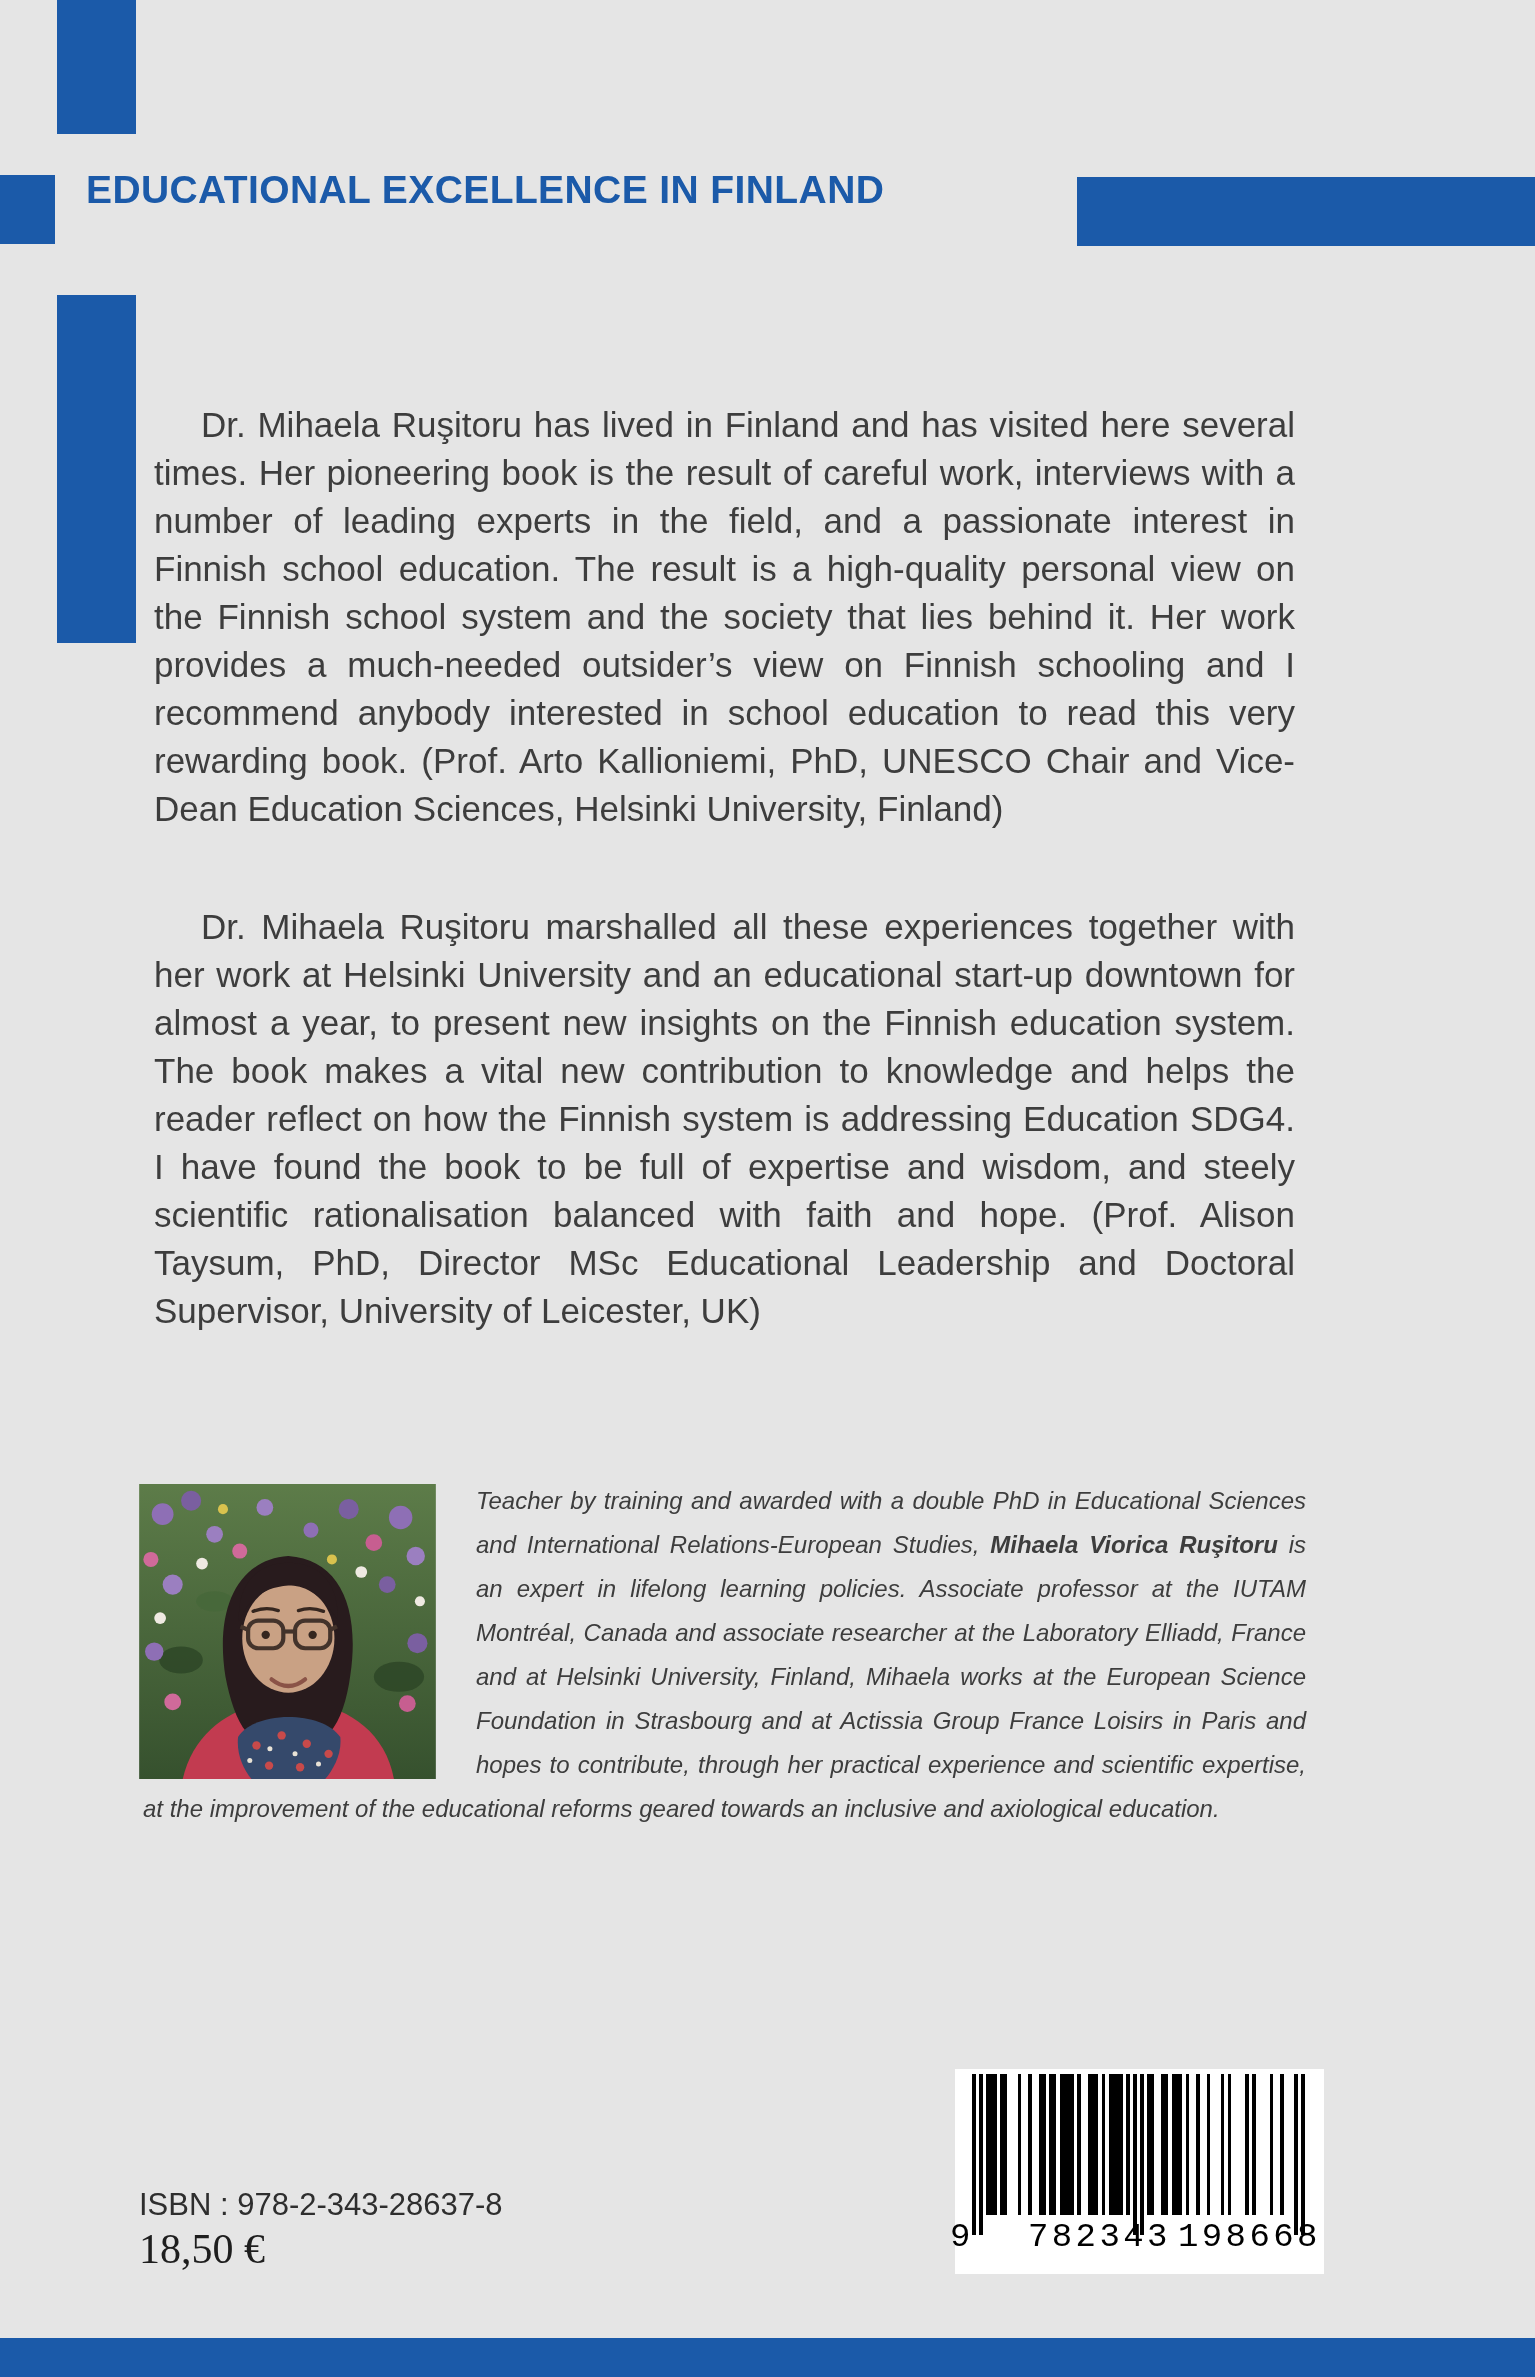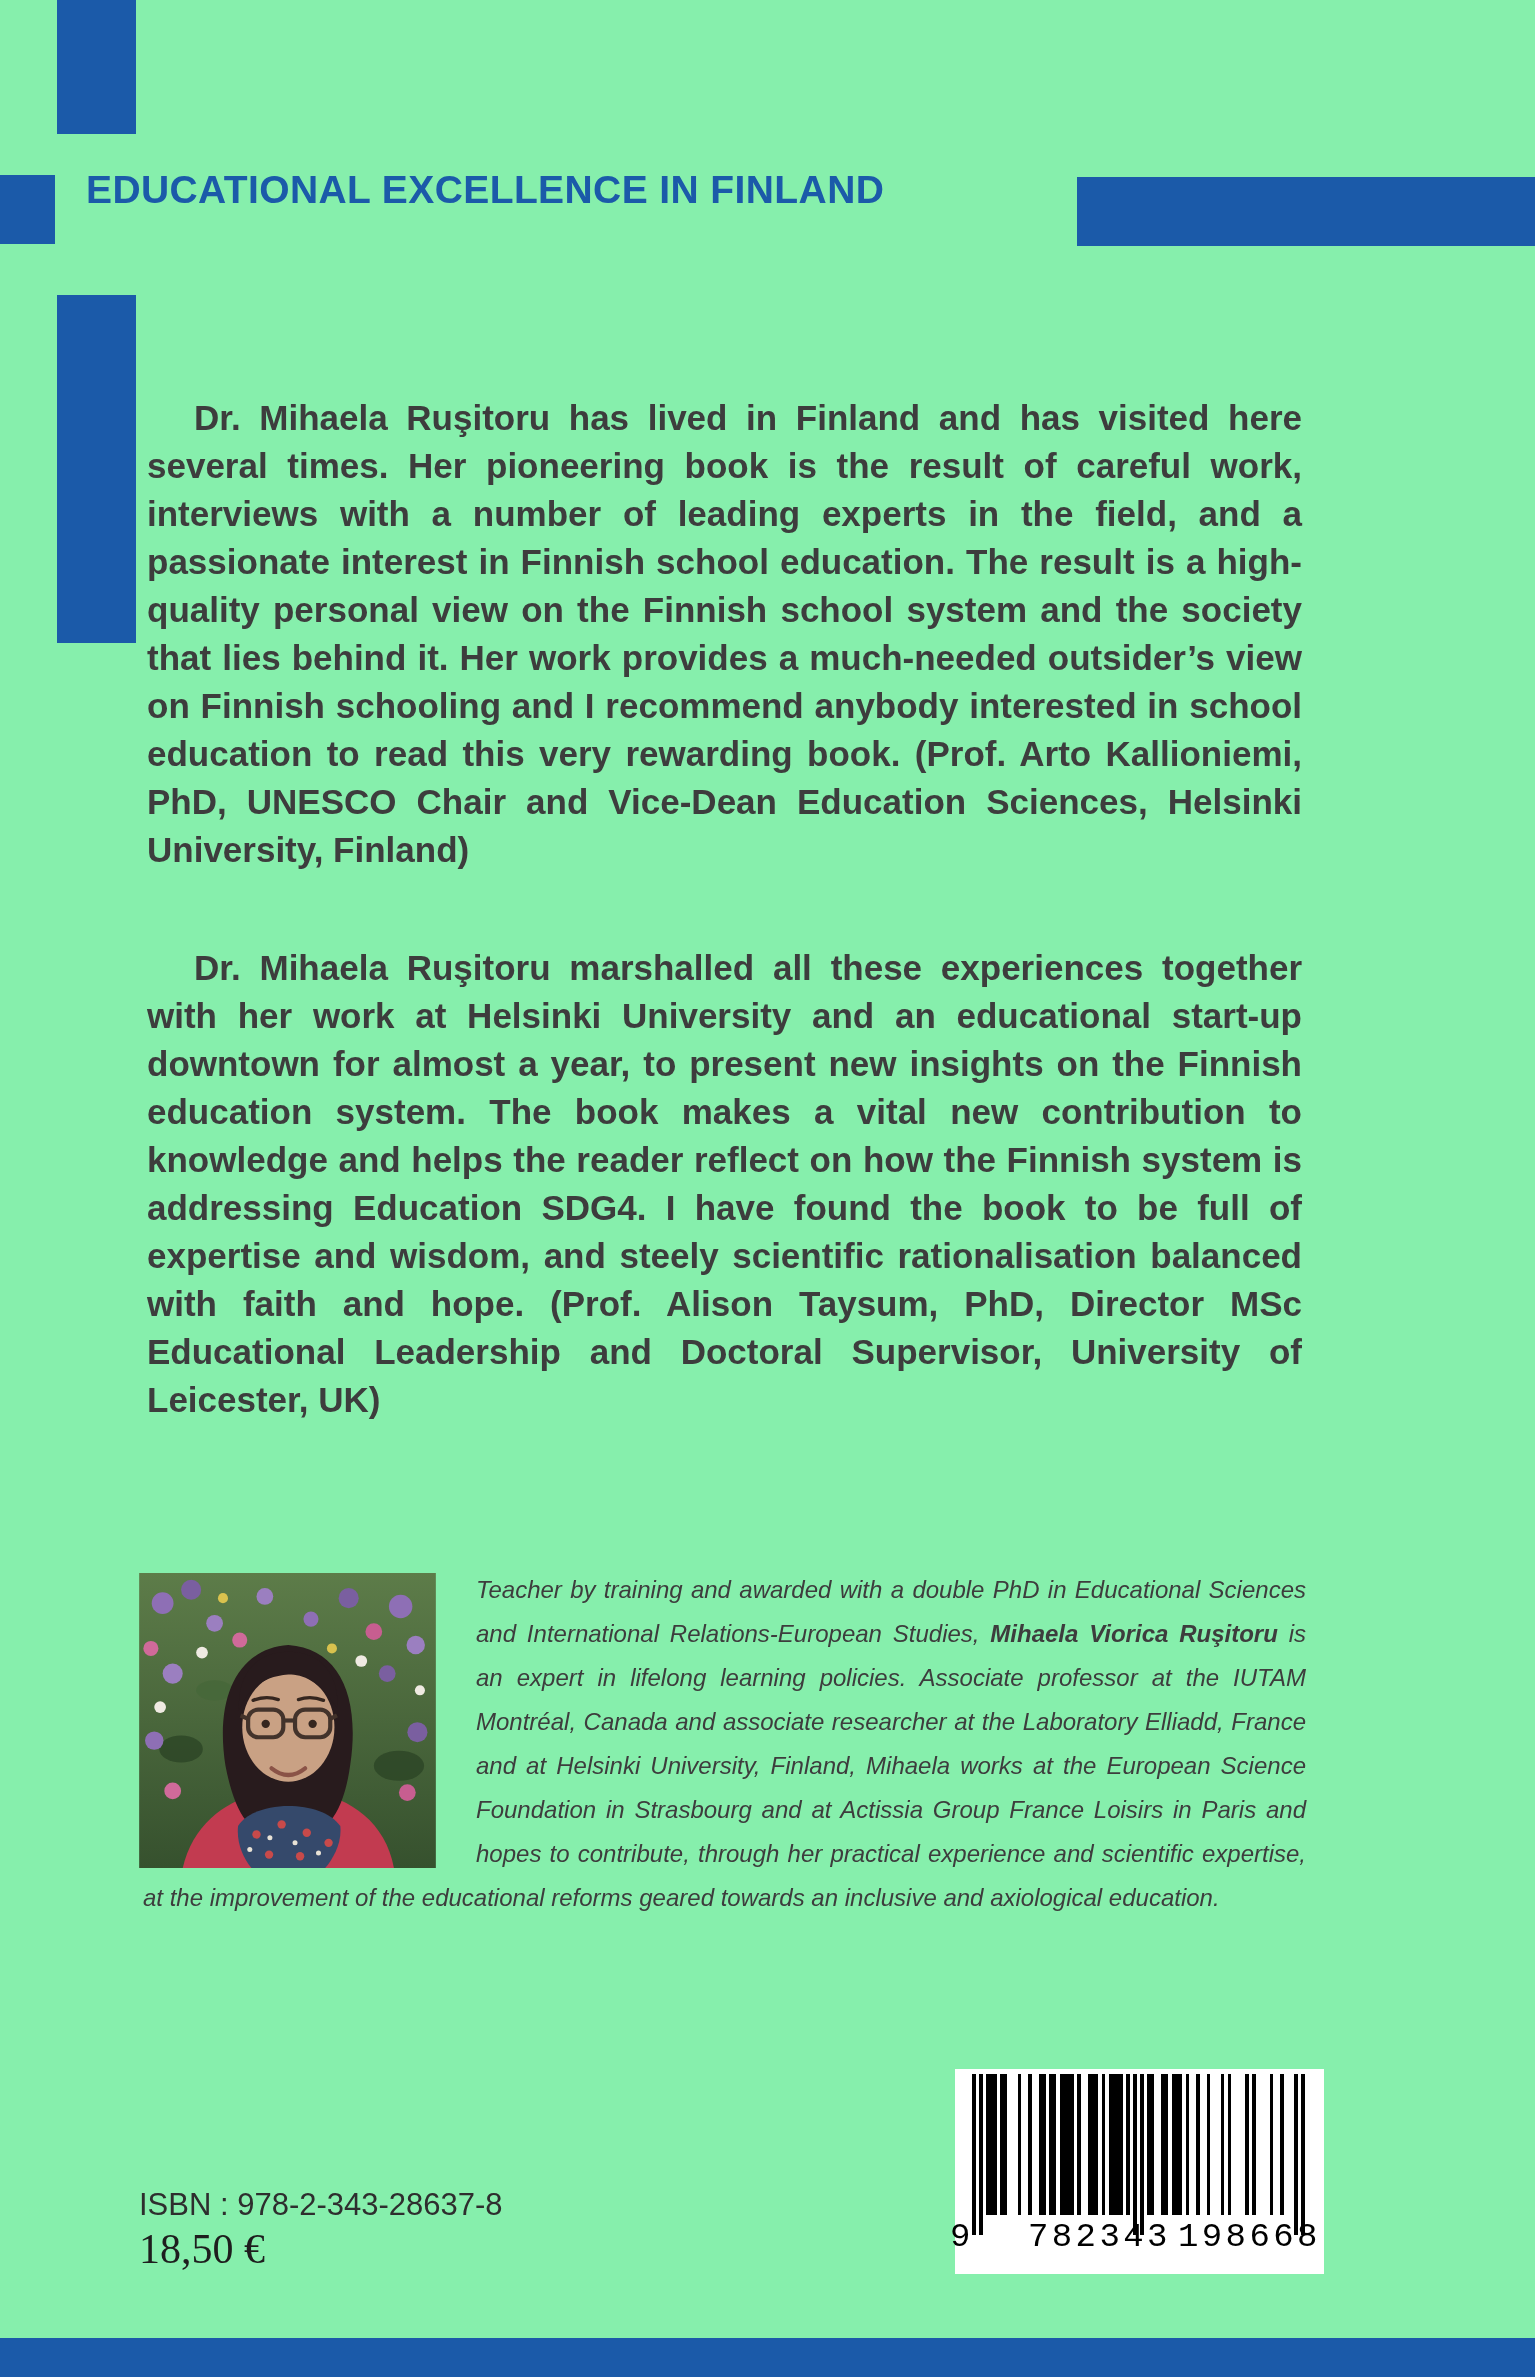--- a/index.html
+++ b/index.html
@@ -1,40 +1,40 @@
 <!DOCTYPE html>
 <html style="--accent: #1b5aa9; --text: #3d3d3d;font-size:13.4px"><head>
 <meta charset="utf-8">
 <style>
   html,body{margin:0;padding:0;background:#ffffff;}
   .page{
     position:relative;
     width:1535px;height:2377px;
-    background:#86efac;
+    background:#e5e5e5;
     font-family:"Liberation Sans",sans-serif;
     color:var(--text,#3d3d3d);
     overflow:hidden;
   }
   .accent{position:absolute;background:var(--accent,#1b5aa9);}
   .bar-top-left{left:57px;top:0;width:79px;height:134px;}
   .square-title-left{left:0;top:175px;width:55px;height:69px;}
   .bar-title-right{left:1077px;top:177px;right:0;height:69px;}
   .bar-left-tall{left:57px;top:295px;width:79px;height:348px;}
   .bottom-band{left:0;bottom:0;width:1535px;height:39px;}
 
   .title-block{
     position:absolute;left:86px;top:166px;
     color:var(--accent,#1b5aa9);
     font-weight:700;font-size:39px;line-height:47px;letter-spacing:0.4px;
   }
 
   .content{position:absolute;left:139px;top:386px;width:1171px;}
   .review{
-    margin:8px;font-size:35px;line-height:48px;
-    text-align:justify;text-indent:47px;color:var(--text,#3d3d3d);font-weight:bold;
+    margin:15px;font-size:35px;line-height:48px;
+    text-align:justify;text-indent:47px;color:var(--text,#3d3d3d);
   }
   .review + .review{margin-top:70px;}
 
   .bio{margin-top:144px;}
   .bio:after{content:"";display:block;clear:both;}
   .photo{
     float:left;width:297px;height:295px;
     margin:5px 40px 6.7px 0;
     overflow:hidden;
   }

